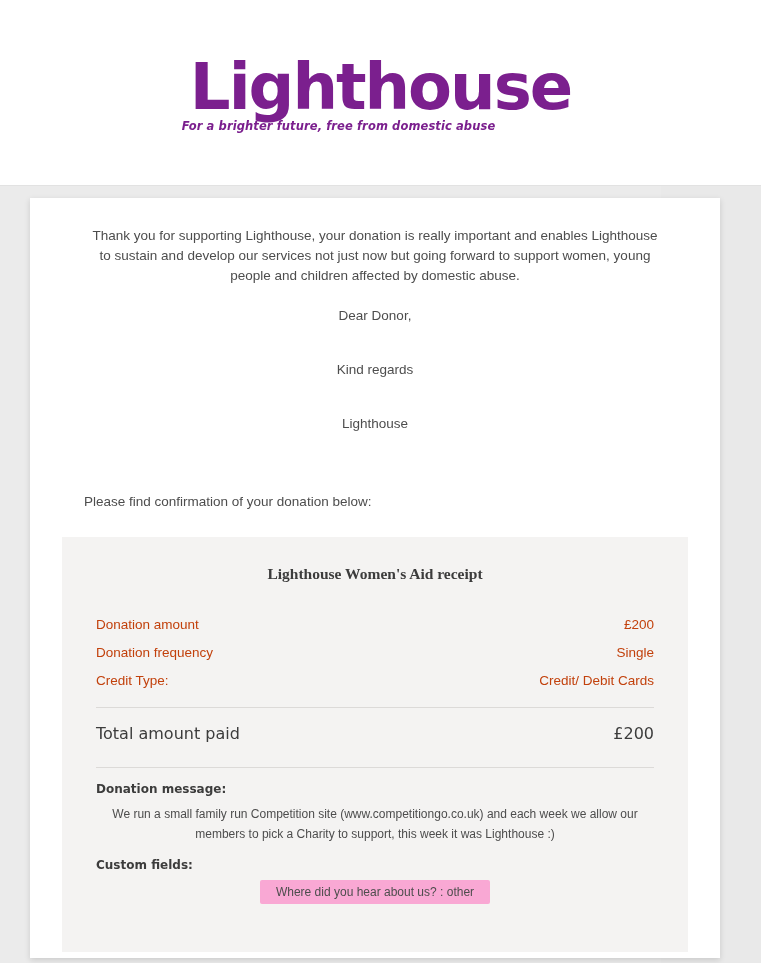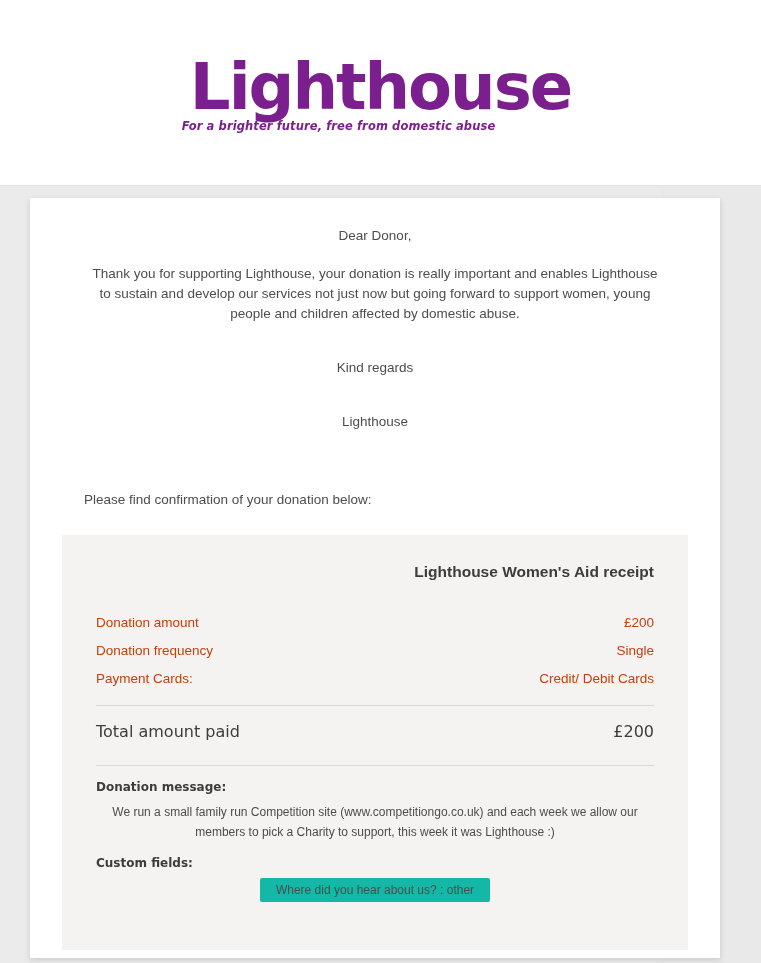--- a/index.html
+++ b/index.html
@@ -98,25 +98,25 @@
     color: #4d4d4d;
     margin: 60px 0 28px 0;
   }
   
   .receipt {
     margin: 0 -22px;
     background: #f4f3f2;
     padding: 26px 34px 26px 34px;
   }
   .receipt-title {
-    text-align: right;
+    text-align: center;
     font-size: 15.5px;
     font-weight: bold;
     color: #3c3c3c;
-    font-family: Liberation Sans, sans-serif;
+    font-family: Liberation Serif, serif;
     margin: 2px 0 30px 0;
   }
   table.receipt-table {
     width: 100%;
     border-collapse: collapse;
     font-size: 13.5px;
     color: #c2410c;
   }
   table.receipt-table td {
     padding: 4px 0 9px 0;
@@ -153,21 +153,21 @@
     font-size: 12px;
     line-height: 20px;
     color: #4d4d4d;
     margin: 0 0 14px 0;
     padding: 0 14px;
   }
   .custom-field {
     text-align: center;
     font-size: 12px;
     color: #4d4d4d;
-    background: #14b8a6;
+    background: #f9a8d4;
     display: inline-block;
     padding: 5px 16px;
     border-radius: 2px;
   }
   .custom-field-wrap {
     text-align: center;
     margin: 4px 0 22px 0;
   }
 </style>
 </head>
@@ -179,23 +179,23 @@
     <div class="logo-wrap">
       <div class="logo-word">Lighthouse</div>
       <div class="logo-tagline">For a brighter future, free from domestic abuse</div>
     </div>
   </div>
 
   <div class="card">
     <div class="card-inner">
 
 
+      <p class="para body">Thank you for supporting Lighthouse, your donation is really important and enables Lighthouse to sustain and develop our services not just now but going forward to support women, young people and children affected by domestic abuse.</p>
+
       <p class="para">Dear Donor,</p>
-
-      <p class="para body">Thank you for supporting Lighthouse, your donation is really important and enables Lighthouse to sustain and develop our services not just now but going forward to support women, young people and children affected by domestic abuse.</p>
 
       <p class="para spaced-top">Kind regards</p>
 
       <p class="para spaced-top">Lighthouse</p>
 
       <p class="confirm-line">Please find confirmation of your donation below:</p>
 
       <div class="receipt">
 
         <div class="receipt-title">Lighthouse Women's Aid receipt</div>
@@ -204,21 +204,21 @@
           <tbody>
             <tr>
               <td>Donation amount</td>
               <td class="val">£200</td>
             </tr>
             <tr>
               <td>Donation frequency</td>
               <td class="val">Single</td>
             </tr>
             <tr>
-              <td>Payment Cards:</td>
+              <td>Credit Type:</td>
               <td class="val">Credit/ Debit Cards</td>
             </tr>
           </tbody>
         </table>
 
         <hr class="divider">
 
         <div class="total-row">
           <span>Total amount paid</span>
           <span>£200</span>

